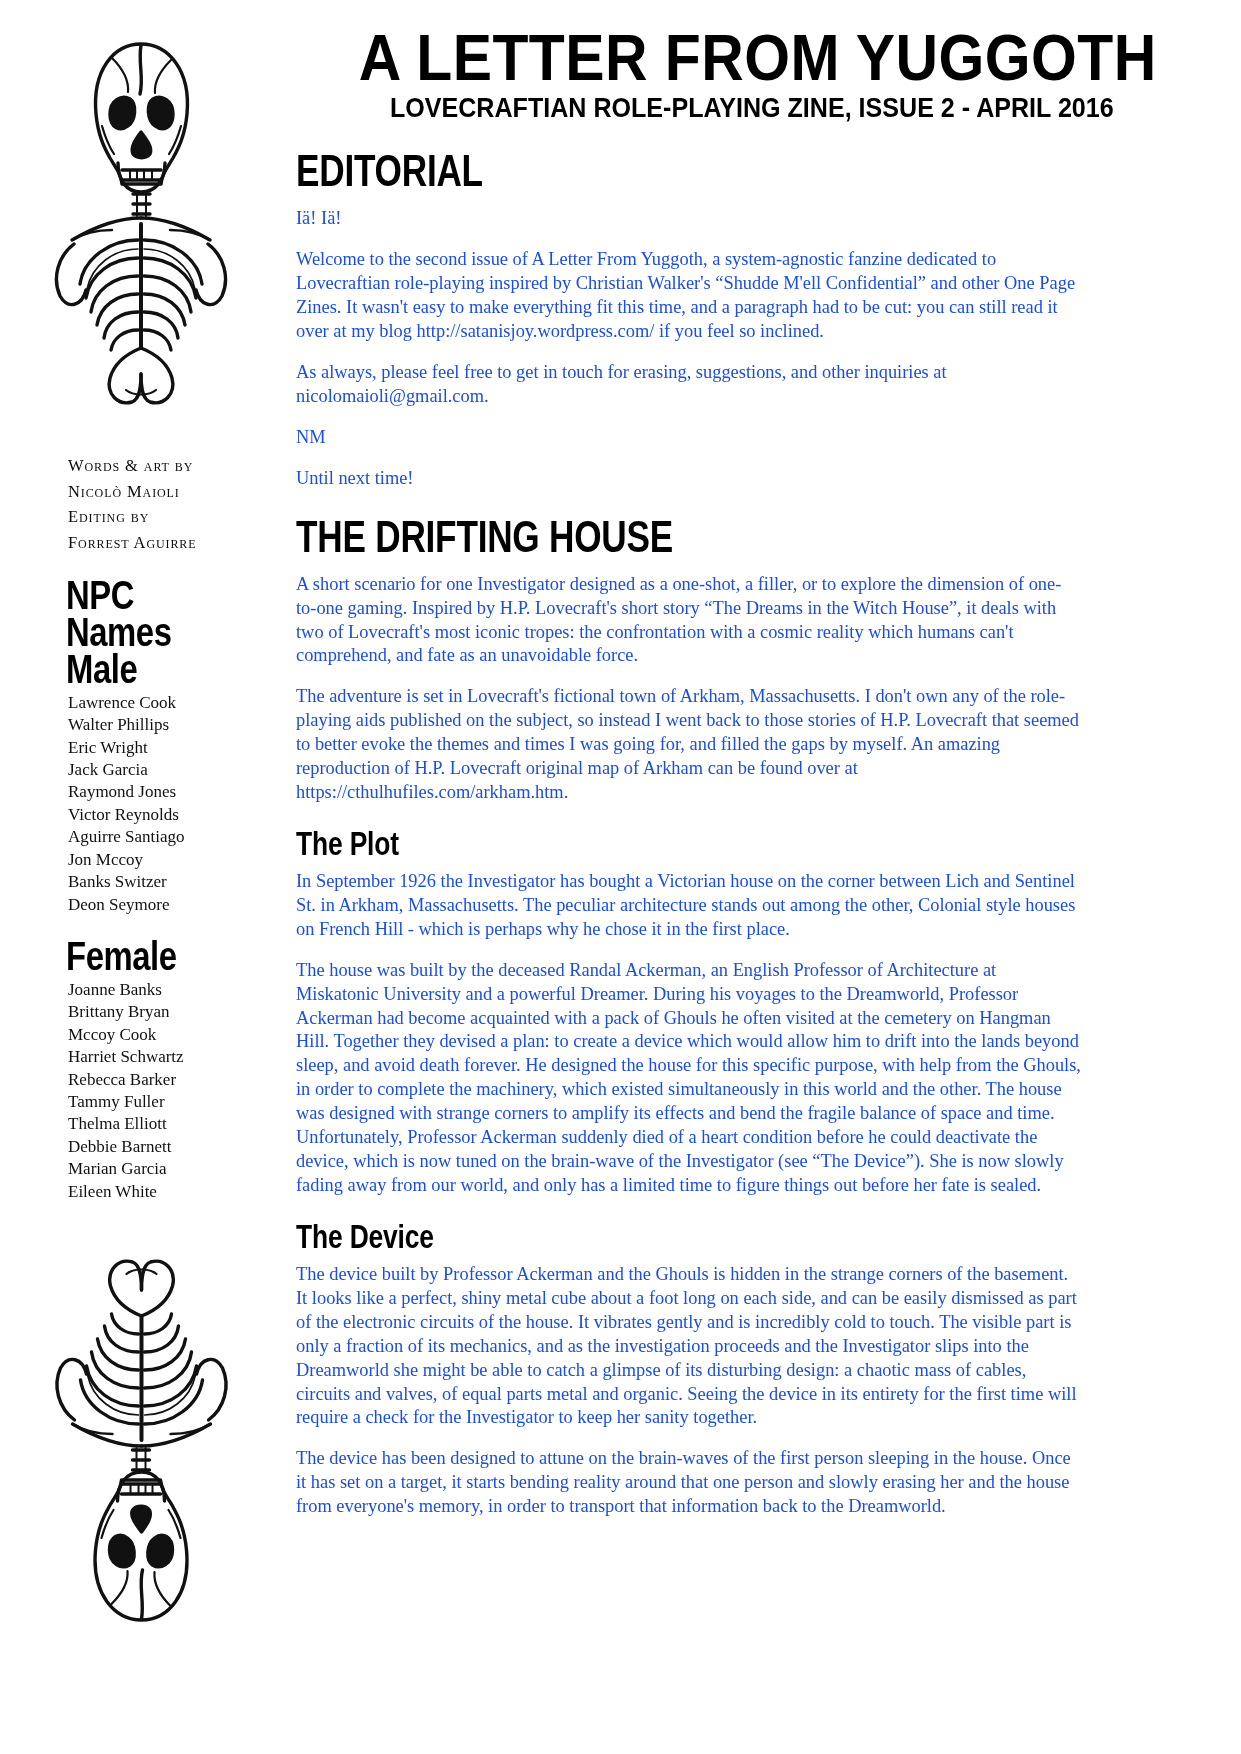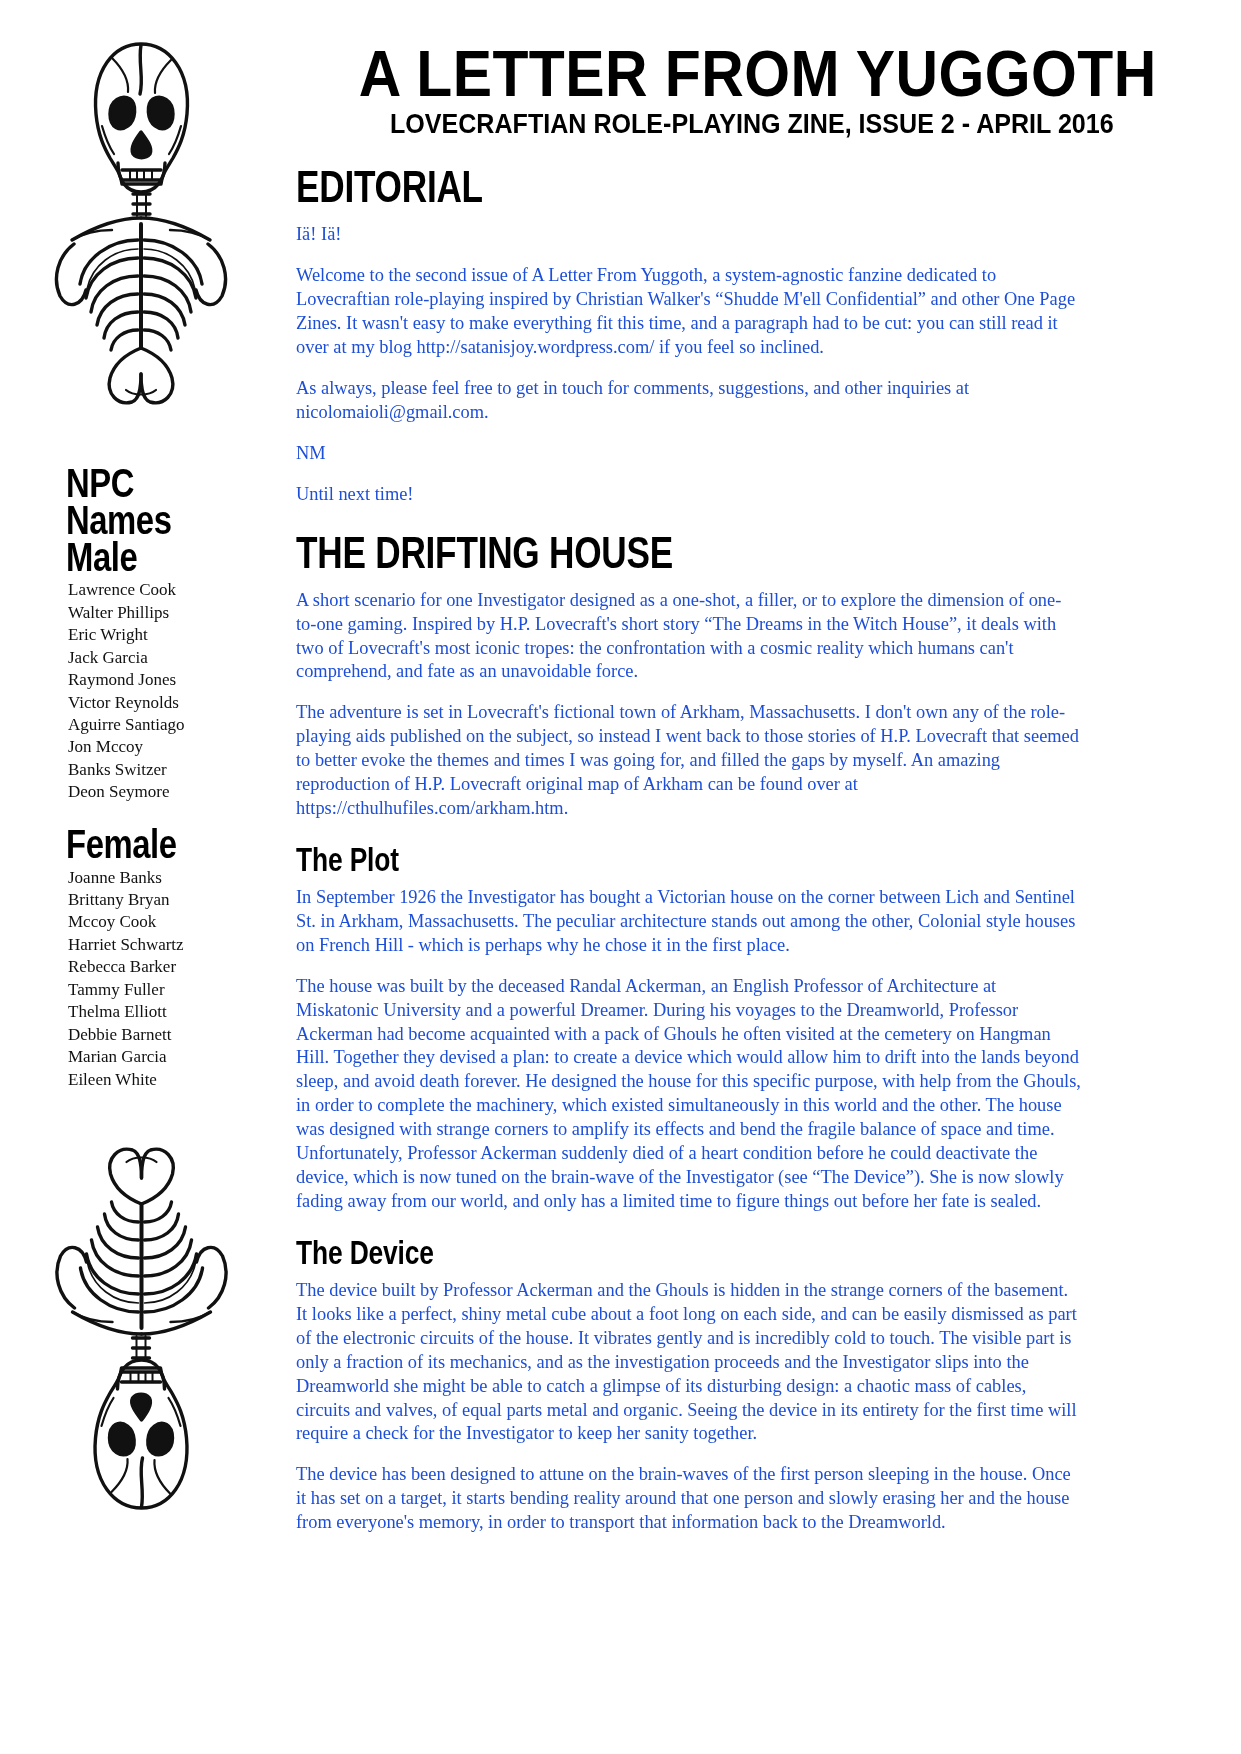--- a/index.html
+++ b/index.html
@@ -66,21 +66,21 @@
     font-size: 17px;
     line-height: 1.32;
     color: #111;
   }
   .name-list div { white-space: nowrap; }
 
   
   .content {
     position: absolute;
     left: 296px;
-    top: 16px;
+    top: 0;
     width: 785px;
   }
 
   .masthead {
     text-align: right;
     padding-top: 28px;
     padding-right: 2px;
   }
   .masthead .title {
     font-family: "Liberation Sans Narrow", "Liberation Sans", sans-serif;
@@ -202,20 +202,26 @@
 
         <path d="M104 231 C80 231 58 247 53 271" stroke-width="1.6"></path>
         <path d="M110 231 C134 231 156 247 161 271" stroke-width="1.6"></path>
 
         <path d="M107 330 C92 336 80 346 76 360 C72 376 84 388 98 384 C106 381 107 368 107 356"></path>
         <path d="M107 330 C122 336 134 346 138 360 C142 376 130 388 116 384 C108 381 107 368 107 356"></path>
         <path d="M92 372 C99 378 115 378 122 372" stroke-width="2.2"></path>
       </g>
     </svg>
 
+    <div class="credits">
+      <div>Words &amp; art by</div>
+      <div>Nicolò Maioli</div>
+      <div>Editing by</div>
+      <div>Forrest Aguirre</div>
+    </div>
 
     <div class="side-h1">NPC Names</div>
     <div class="side-h1 tight">Male</div>
 
     <div class="name-list">
       <div>Lawrence Cook</div>
       <div>Walter Phillips</div>
       <div>Eric Wright</div>
       <div>Jack Garcia</div>
       <div>Raymond Jones</div>
@@ -295,21 +301,21 @@
   <div class="content">
 
     <div class="masthead">
       <div class="title">A LETTER FROM YUGGOTH</div>
       <div class="subtitle">LOVECRAFTIAN ROLE-PLAYING ZINE, ISSUE 2 - APRIL 2016</div>
     </div>
 
     <h2 class="sec">EDITORIAL</h2>
     <p class="body">Iä! Iä!</p>
     <p class="body">Welcome to the second issue of A Letter From Yuggoth, a system-agnostic fanzine dedicated to Lovecraftian role-playing inspired by Christian Walker's “Shudde M'ell Confidential” and other One Page Zines. It wasn't easy to make everything fit this time, and a paragraph had to be cut: you can still read it over at my blog http://satanisjoy.wordpress.com/ if you feel so inclined.</p>
-    <p class="body">As always, please feel free to get in touch for comments, suggestions, and other inquiries at nicolomaioli@gmail.com.</p>
+    <p class="body">As always, please feel free to get in touch for erasing, suggestions, and other inquiries at nicolomaioli@gmail.com.</p>
     <p class="body">NM</p>
     <p class="body">Until next time!</p>
 
     <h2 class="sec drift">THE DRIFTING HOUSE</h2>
     <p class="body">A short scenario for one Investigator designed as a one-shot, a filler, or to explore the dimension of one-to-one gaming. Inspired by H.P. Lovecraft's short story “The Dreams in the Witch House”, it deals with two of Lovecraft's most iconic tropes: the confrontation with a cosmic reality which humans can't comprehend, and fate as an unavoidable force.</p>
     <p class="body">The adventure is set in Lovecraft's fictional town of Arkham, Massachusetts. I don't own any of the role-playing aids published on the subject, so instead I went back to those stories of H.P. Lovecraft that seemed to better evoke the themes and times I was going for, and filled the gaps by myself. An amazing reproduction of H.P. Lovecraft original map of Arkham can be found over at https://cthulhufiles.com/arkham.htm.</p>
 
     <h3 class="sub">The Plot</h3>
     <p class="body">In September 1926 the Investigator has bought a Victorian house on the corner between Lich and Sentinel St. in Arkham, Massachusetts. The peculiar architecture stands out among the other, Colonial style houses on French Hill - which is perhaps why he chose it in the first place.</p>
     <p class="body">The house was built by the deceased Randal Ackerman, an English Professor of Architecture at Miskatonic University and a powerful Dreamer. During his voyages to the Dreamworld, Professor Ackerman had become acquainted with a pack of Ghouls he often visited at the cemetery on Hangman Hill. Together they devised a plan: to create a device which would allow him to drift into the lands beyond sleep, and avoid death forever. He designed the house for this specific purpose, with help from the Ghouls, in order to complete the machinery, which existed simultaneously in this world and the other. The house was designed with strange corners to amplify its effects and bend the fragile balance of space and time. Unfortunately, Professor Ackerman suddenly died of a heart condition before he could deactivate the device, which is now tuned on the brain-wave of the Investigator (see “The Device”). She is now slowly fading away from our world, and only has a limited time to figure things out before her fate is sealed.</p>

